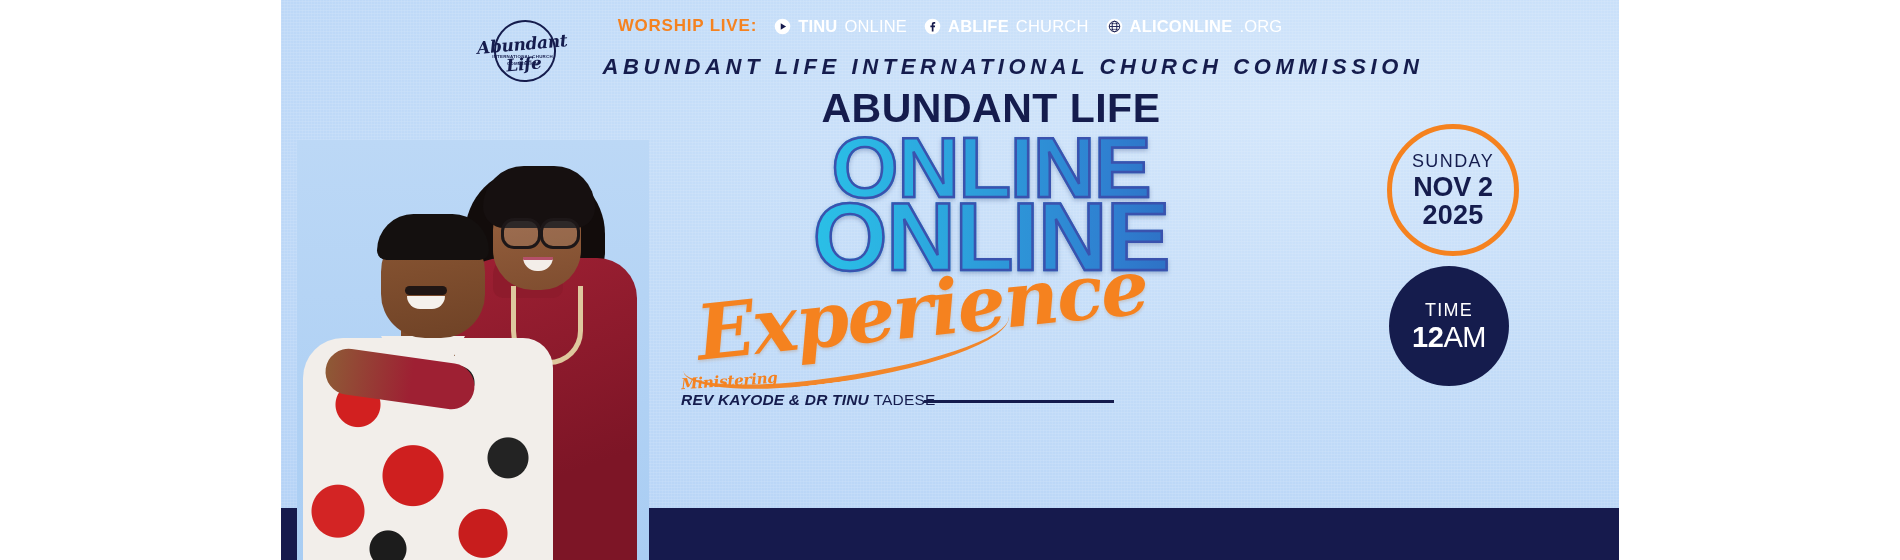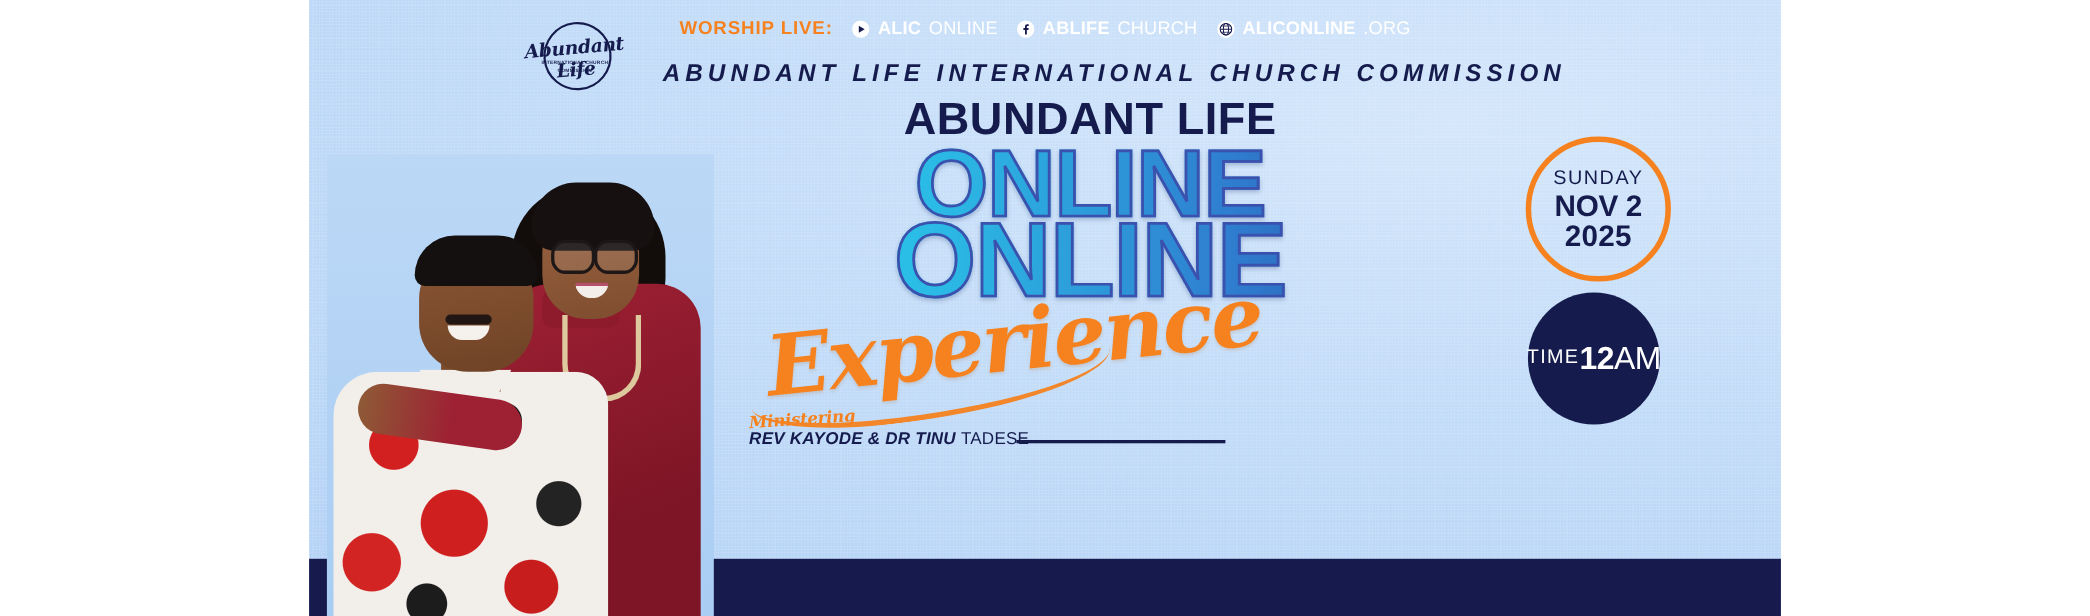--- a/index.html
+++ b/index.html
@@ -85,21 +85,21 @@
     display:flex;flex-direction:column;align-items:center;justify-content:center;
     color:#151c4d;line-height:1;
   }
   .badge-date .dow{font-size:18px;font-weight:500;letter-spacing:1.4px;margin-bottom:4px;}
   .badge-date .dmy{font-size:27px;font-weight:800;letter-spacing:-.3px;}
   .badge-date .yr{font-size:27px;font-weight:800;letter-spacing:.2px;margin-top:1px;}
 
   .badge-time{
     position:absolute;left:1108px;top:266px;width:120px;height:120px;
     background:#151c4d;border-radius:50%;
-    display:flex;flex-direction:row;align-items:center;justify-content:center;
+    display:flex;flex-direction:column;align-items:center;justify-content:center;
     color:#ffffff;line-height:1;
   }
   .badge-time .lbl{font-size:18px;font-weight:400;letter-spacing:1.2px;margin-bottom:4px;}
   .badge-time .val{font-size:29px;letter-spacing:-.4px;}
   .badge-time .val b{font-weight:800;}
   .badge-time .val span{font-weight:400;}
 
   
   .minrow{position:absolute;left:400px;top:374px;width:890px;height:40px;}
   .min-script{
@@ -252,21 +252,21 @@
 
     <div class="footer"></div>
     <div class="footer-inner">
       <div class="stream-lbl">WORSHIP LIVE:</div>
 
       <div class="chan">
         <svg class="ic" viewBox="0 0 24 24">
           <circle cx="12" cy="12" r="11" fill="#ffffff"></circle>
           <polygon points="9.5,7.5 17,12 9.5,16.5" fill="#161a4d"></polygon>
         </svg>
-        <b>ALIC</b>
+        <b>TINU</b>
           <span class="lt">ONLINE</span>
       </div>
 
       <div class="chan">
         <svg class="ic" viewBox="0 0 24 24">
           <circle cx="12" cy="12" r="11" fill="#ffffff"></circle>
           <path d="M13.4 19v-6h2l.3-2.4h-2.3V9.1c0-.7.2-1.1 1.2-1.1h1.2V5.8c-.2 0-.9-.1-1.8-.1-1.8 0-3 1.1-3 3.1v1.8H9v2.4h2V19z" fill="#161a4d"></path>
         </svg>
         <b>ABLIFE</b>
           <span class="lt">CHURCH</span>

